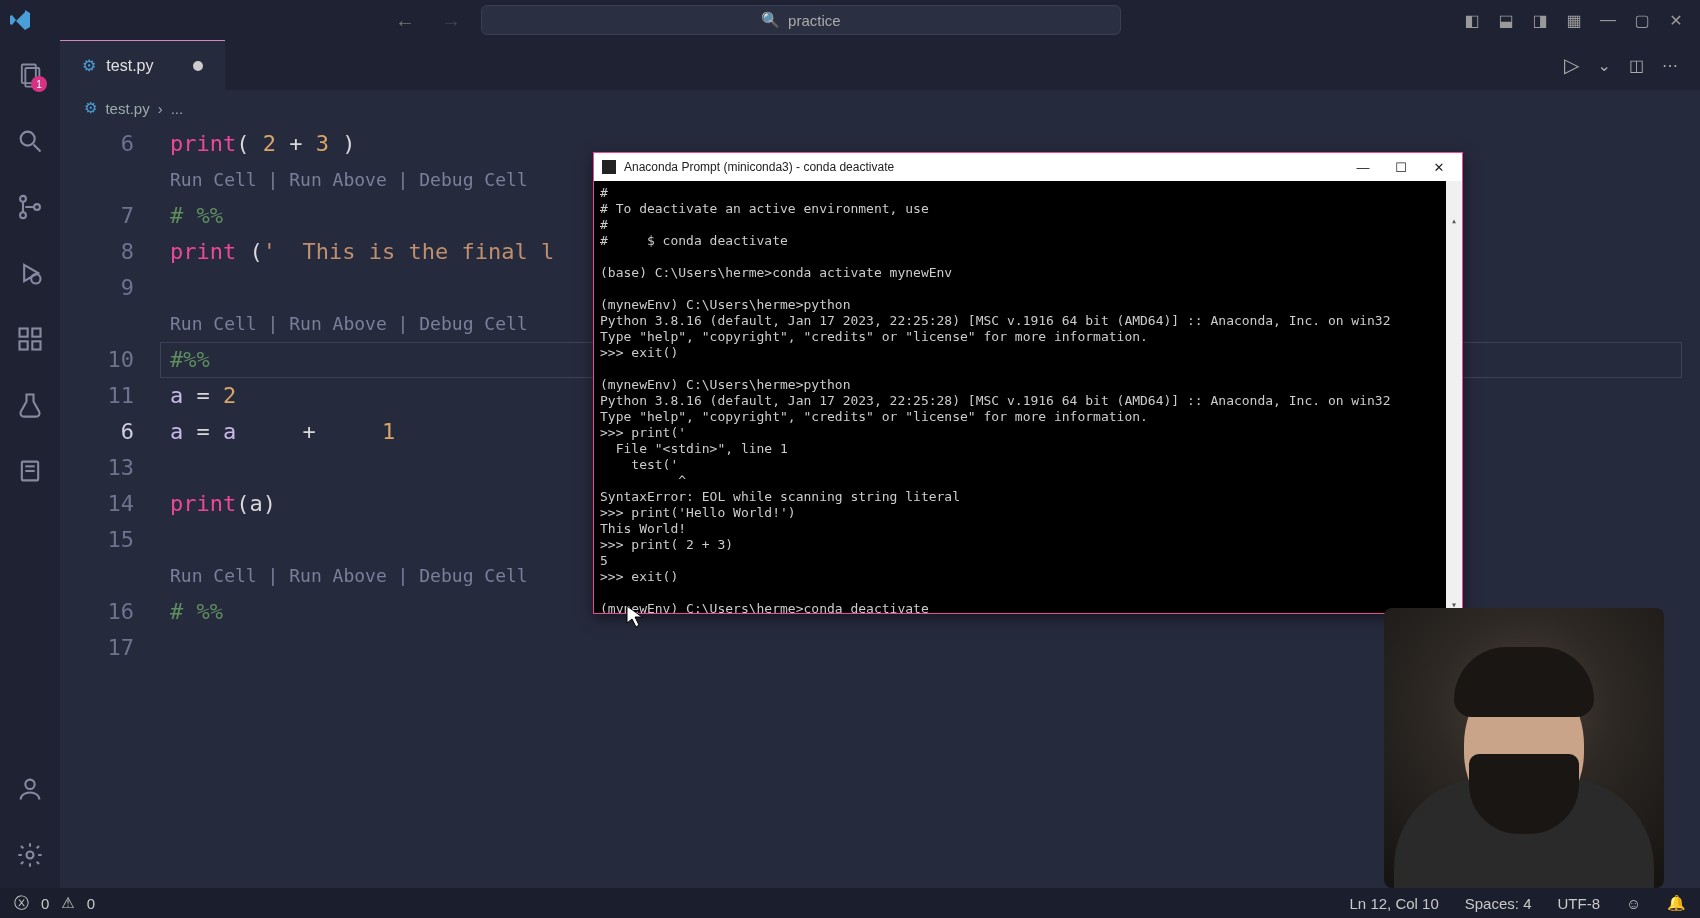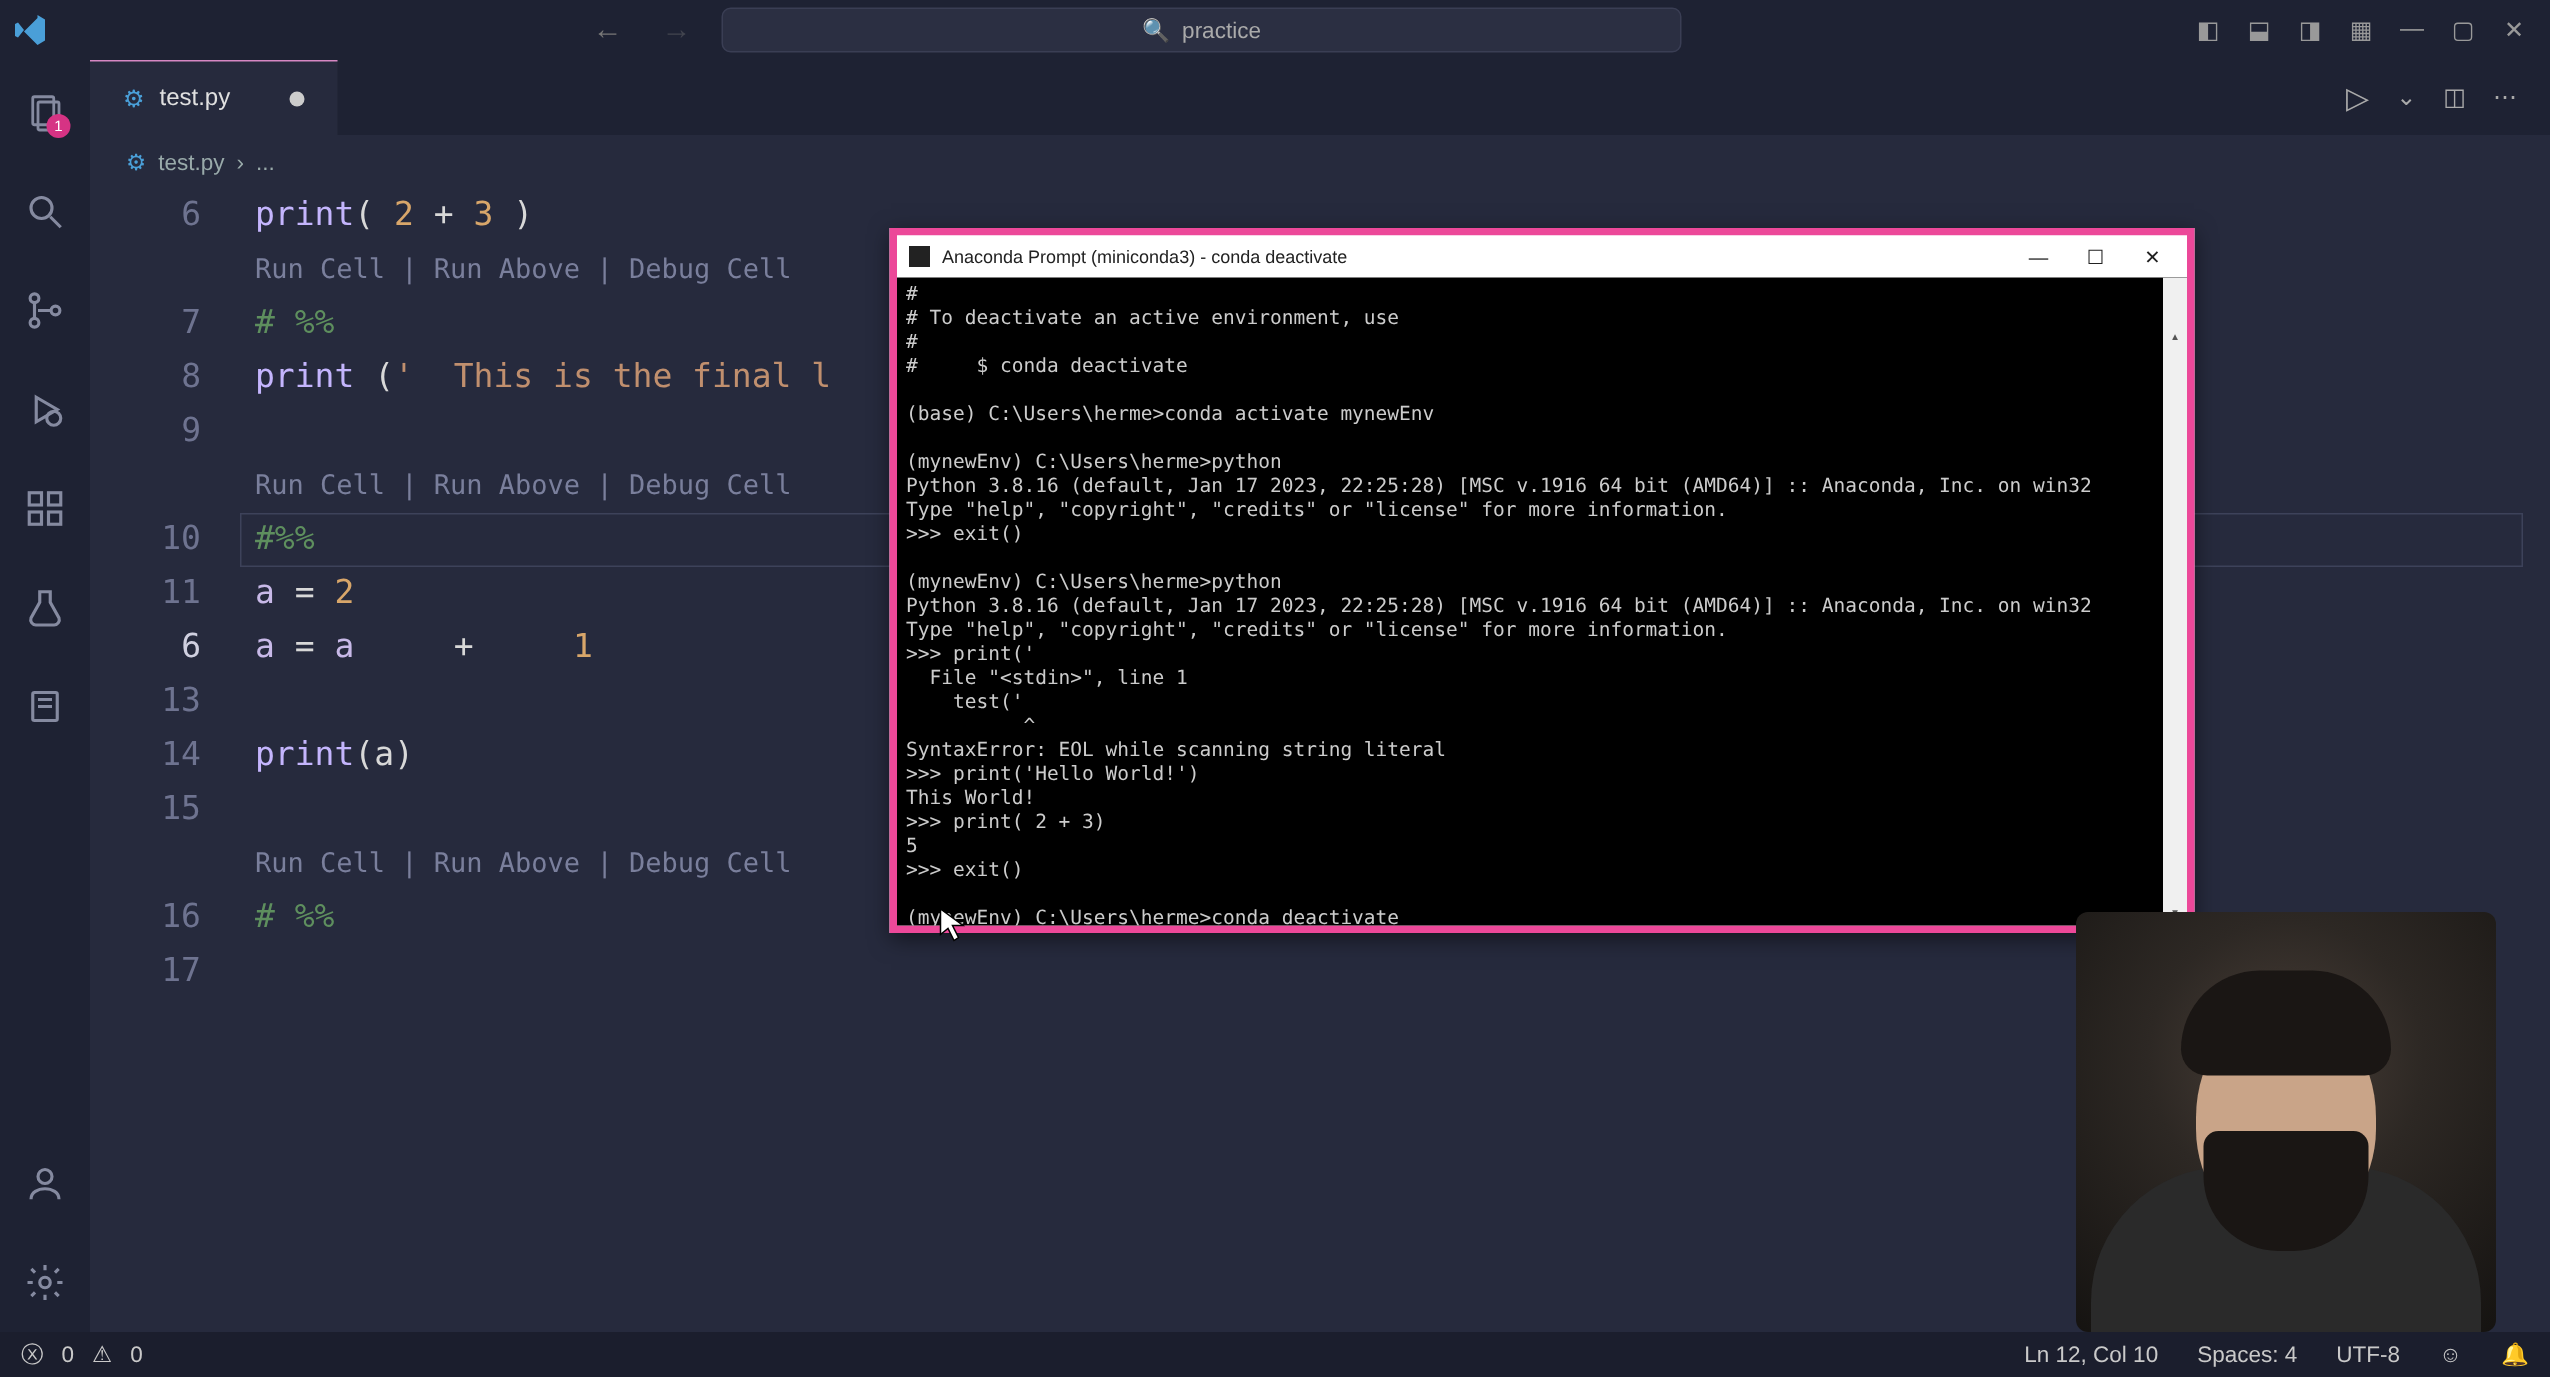--- a/index.html
+++ b/index.html
@@ -150,21 +150,21 @@
   text-align: right;
   padding-right: 26px;
   color: #6e7390;
 }
 .gutter div { height: 36px; line-height: 36px; }
 .codelines {
   position: absolute;
   left: 110px; top: 0; right: 0;
 }
 .codelines .line { height: 36px; line-height: 36px; white-space: pre; }
-.tok-fn { color: #c4b5fd; }
+.tok-fn { color: #ec4899; }
 .tok-num { color: #d8a66a; }
 .tok-op { color: #d8d8d8; }
 .tok-str { color: #c08f6e; }
 .tok-cm { color: #5e8f5e; }
 .tok-var { color: #c8b9e8; }
 .codelens { color: #7a7f9c; font-size: 18px; }
 .curline {
   position: absolute;
   left: 100px; right: 18px;
   height: 36px;
@@ -193,21 +193,21 @@
 .statusbar .sb-right { margin-left: auto; display: flex; gap: 26px; align-items: center;}
 
 
 .termwin {
   position: absolute;
   left: 593px;
   top: 152px;
   width: 870px;
   background: #fff;
   box-shadow: 0 4px 14px rgba(0,0,0,.5);
-  border: 5px solid #ec4899;
+  border: 1px solid #ec4899;
 }
 .termwin .twtitle {
   height: 28px;
   background: #fff;
   display: flex;
   align-items: center;
   padding: 0 8px;
   font-size: 12px;
   color: #222;
 }

